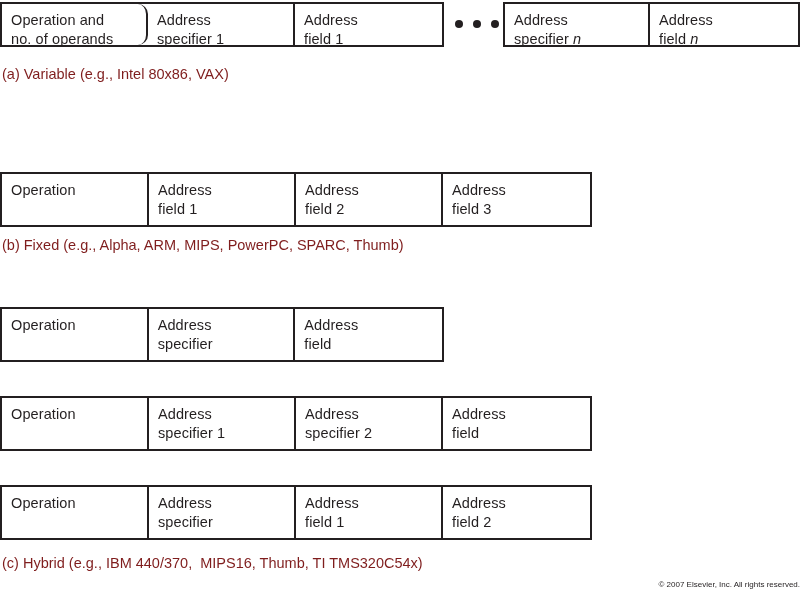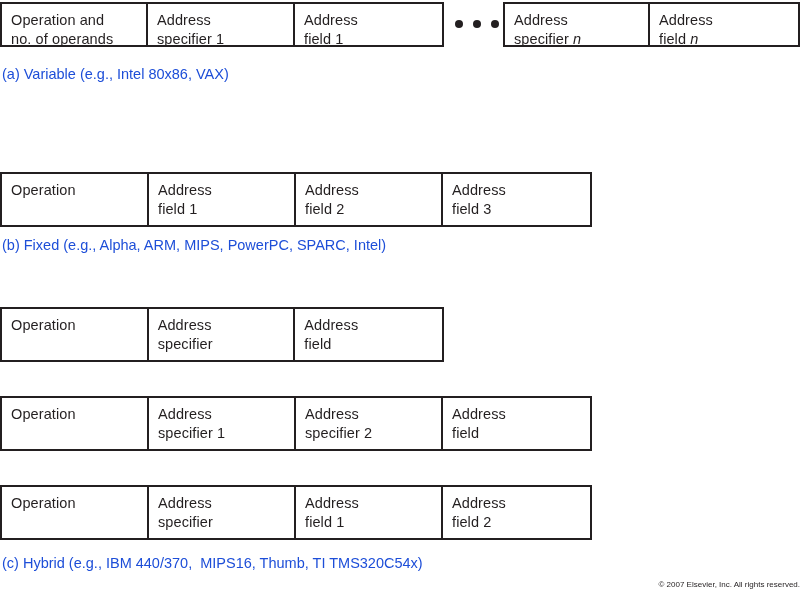--- a/index.html
+++ b/index.html
@@ -48,21 +48,21 @@
     border-right: none;
   }
   .cell .ital {
     font-style: italic;
   }
 
   
   #row-a-left  { left: 0px;   top: 2px; width: 444px; height: 45px; }
   #row-a-right { left: 503px; top: 2px; width: 297px; height: 45px; }
 
-  #row-a-left  .c1 { width: 146px; }
+  #row-a-left  .c1 { width: 146px; border-radius: 10px; }
   #row-a-left  .c2 { width: 147px; }
   #row-a-left  .c3 { width: 147px; }
   #row-a-right .c1 { width: 145px; }
   #row-a-right .c2 { width: 148px; }
 
   
   .ellipsis {
     position: absolute;
     left: 455px;
     top: 17px;
@@ -103,21 +103,21 @@
   #row-c3 .c1 { width: 148px; }
   #row-c3 .c2 { width: 148px; }
   #row-c3 .c3 { width: 148px; }
   #row-c3 .c4 { width: 148px; }
 
   
   .caption {
     position: absolute;
     font-size: 14.5px;
     line-height: 18px;
-    color: #1d4ed8;
+    color: #7f1d1d;
     white-space: pre;
   }
   #caption-a { left: 2px; top: 65px; }
   #caption-b { left: 2px; top: 236px; }
   #caption-c { left: 2px; top: 554px; }
 
   .copyright {
     position: absolute;
     left: 0;
     top: 580px;
@@ -158,21 +158,21 @@
   <div class="fmt-row" id="row-b">
     <div class="cell c1">Operation</div>
     <div class="cell c2">Address
 field 1</div>
     <div class="cell c3">Address
 field 2</div>
     <div class="cell c4">Address
 field 3</div>
   </div>
 
-  <div class="caption" id="caption-b">(b) Fixed (e.g., Alpha, ARM, MIPS, PowerPC, SPARC, Intel)</div>
+  <div class="caption" id="caption-b">(b) Fixed (e.g., Alpha, ARM, MIPS, PowerPC, SPARC, Thumb)</div>
 
   <div class="fmt-row" id="row-c1">
     <div class="cell c1">Operation</div>
     <div class="cell c2">Address
 specifier</div>
     <div class="cell c3">Address
 field</div>
   </div>
 
   <div class="fmt-row" id="row-c2">

